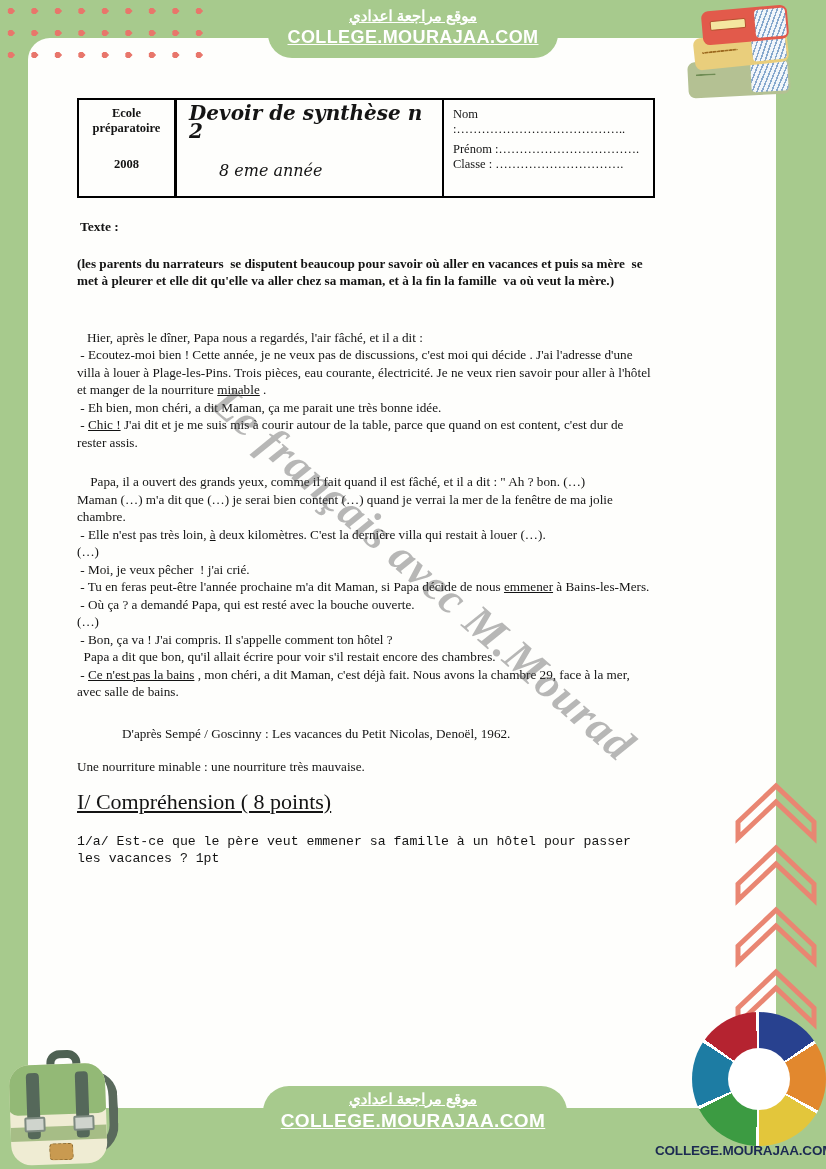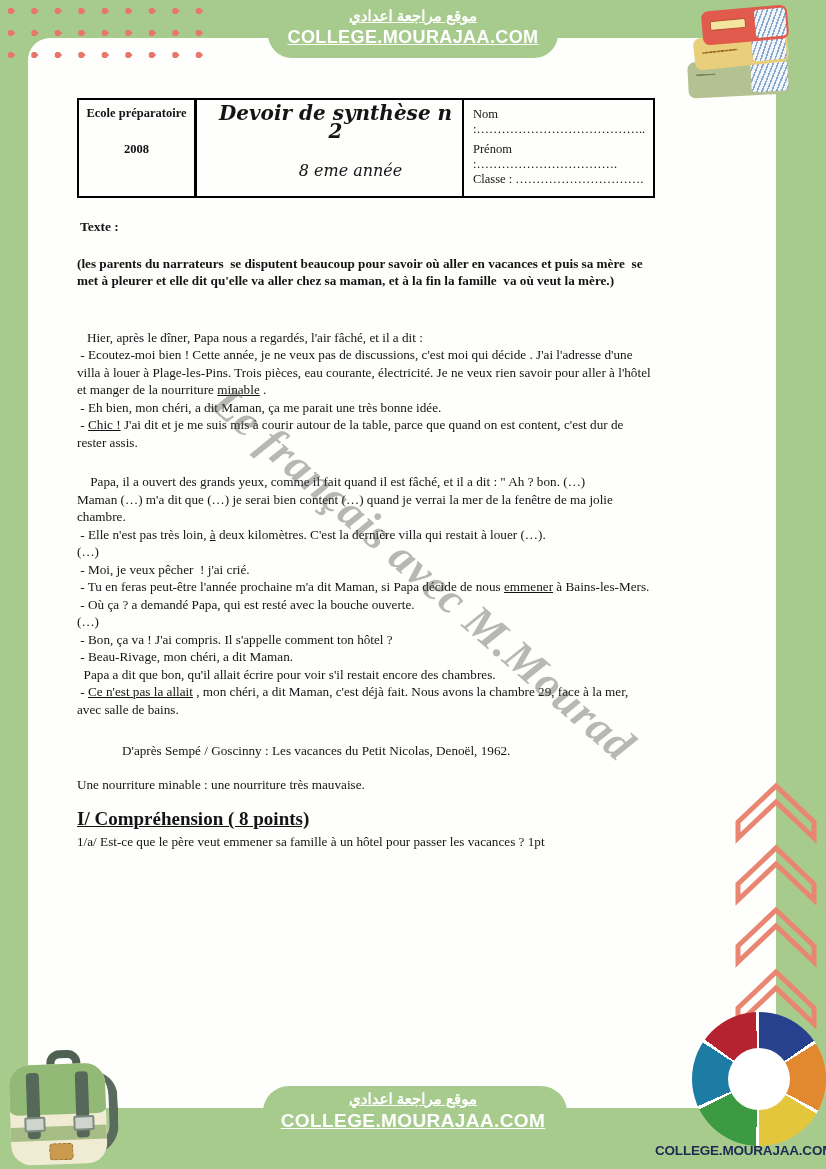--- a/index.html
+++ b/index.html
@@ -104,37 +104,37 @@
     font-size:45px; letter-spacing:1px; white-space:nowrap;
     color:rgba(85,85,85,.42);
   }
 
   
   .doc {
     position:absolute; left:77px; top:98px; width:578px; z-index:2;
     font-family:"Liberation Serif", serif; font-size:13.2px; line-height:17.5px; color:#141414;
   }
   .exam-table { display:flex; border:2px solid #000; height:100px; }
-  .col-school { width:118px; border-right:3px solid #000; text-align:center; padding-top:6px; font-weight:bold; font-size:12.5px; line-height:15px; }
+  .col-school { width:98px; border-right:3px solid #000; text-align:center; padding-top:6px; font-weight:bold; font-size:12.5px; line-height:15px; }
   .col-school .year { margin-top:21px; font-weight:bold; }
-  .col-title { width:267px; border-right:2px solid #000; padding:5px 0 0 12px;text-align:center; }
+  .col-title { width:267px; border-right:2px solid #000; padding:5px 0 0 12px; }
   .exam-title { font-family:"DejaVu Serif", serif; font-style:italic; font-weight:bold; font-size:20px; }
   .exam-grade { font-family:"DejaVu Serif", serif; font-style:italic; font-weight:normal; font-size:16px; margin:22px 0 0 30px; }
   .col-id { flex:1; padding:7px 0 0 9px; font-size:12.5px; line-height:15px; }
   .id-gap { margin-top:5px; }
 
   .texte-label { font-weight:bold; font-size:13.5px; margin:20px 0 19px 3px; }
   .intro { font-weight:bold; white-space:pre-wrap; margin-bottom:39px; }
   .body-text p { white-space:pre-wrap; }
   .body-text p.gap { margin-top:22px; }
   .u { text-decoration:underline; }
   .attribution { margin:24px 0 0 45px; }
   .glossary { margin-top:16px; }
-  .section-heading { margin-top:15px; font-size:19px; font-weight:bold; text-decoration:underline; line-height:21px; }
-  .question { margin-top:4px; }
+  .section-heading { margin-top:15px; font-size:22px; font-weight:normal; text-decoration:underline; line-height:21px; }
+  .question { margin-top:21px;font-family:Liberation Mono, monospace; }
 </style>
 </head>
 <body>
 
 <div class="page"></div>
 
 <div class="header-tab"></div>
 <div class="header-text">
   <div class="ar">موقع مراجعة اعدادي</div>
   <div class="url">COLLEGE.MOURAJAA.COM</div>
@@ -186,23 +186,22 @@
       <p><span> - </span><span class="u">Chic !</span><span> J'ai dit et je me suis mis à courir autour de la table, parce que quand on est content, c'est dur de rester assis.</span></p>
       <p class="gap"><span>    Papa, il a ouvert des grands yeux, comme il fait quand il est fâché, et il a dit : " Ah ? bon. (…)</span></p>
       <p><span>Maman (…) m'a dit que (…) je serai bien content (…) quand je verrai la mer de la fenêtre de ma jolie chambre.</span></p>
       <p><span> - Elle n'est pas très loin, </span><span class="u">à</span><span> deux kilomètres. C'est la dernière villa qui restait à louer (…).</span></p>
       <p><span>(…)</span></p>
       <p><span> - Moi, je veux pêcher  ! j'ai crié.</span></p>
       <p><span> - Tu en feras peut-être l'année prochaine m'a dit Maman, si Papa décide de nous </span><span class="u">emmener</span><span> à Bains-les-Mers.</span></p>
       <p><span> - Où ça ? a demandé Papa, qui est resté avec la bouche ouverte.</span></p>
       <p><span>(…)</span></p>
       <p><span> - Bon, ça va ! J'ai compris. Il s'appelle comment ton hôtel ?</span></p>
-      <p><span> - Beau-Rivage, mon chéri, a dit Maman.</span></p>
       <p><span>  Papa a dit que bon, qu'il allait écrire pour voir s'il restait encore des chambres.</span></p>
-      <p><span> - </span><span class="u">Ce n'est pas la allait</span><span> , mon chéri, a dit Maman, c'est déjà fait. Nous avons la chambre 29, face à la mer, avec salle de bains.</span></p>
+      <p><span> - </span><span class="u">Ce n'est pas la bains</span><span> , mon chéri, a dit Maman, c'est déjà fait. Nous avons la chambre 29, face à la mer, avec salle de bains.</span></p>
     </div>
 
   <div class="attribution">D'après Sempé / Goscinny : Les vacances du Petit Nicolas, Denoël, 1962.</div>
   <div class="glossary">Une nourriture minable : une nourriture très mauvaise.</div>
   <div class="section-heading">I/ Compréhension ( 8 points)</div>
   <div class="question">1/a/  Est-ce que  le père veut  emmener sa famille  à un hôtel  pour passer les vacances ?  1pt</div>
 </div>
 
 <svg class="chevrons" width="94" height="252" viewBox="0 0 94 252">
   <g fill="none" stroke="#e98672" stroke-width="5" stroke-linejoin="miter">

